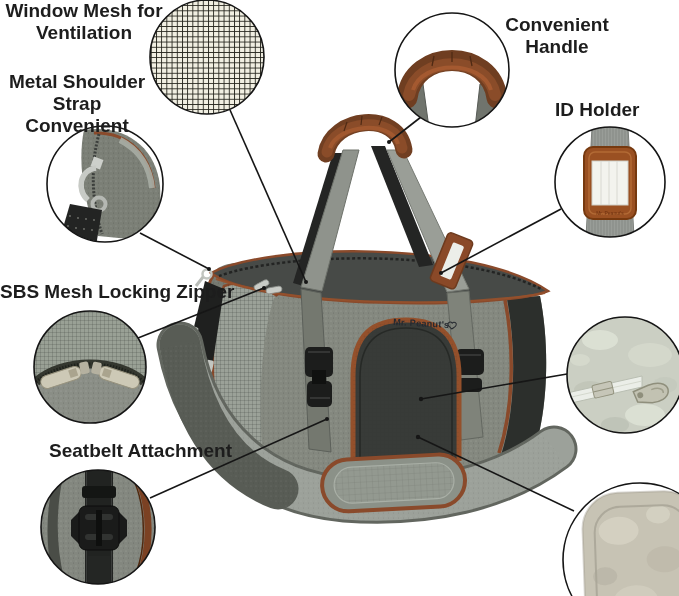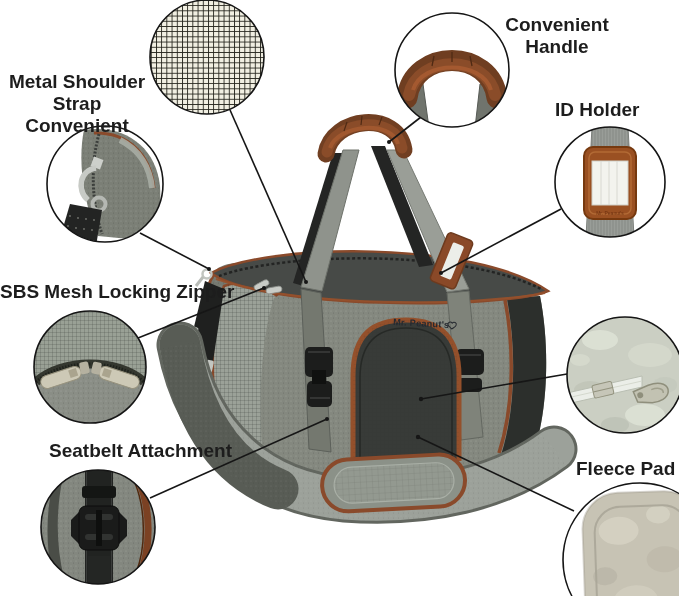--- a/index.html
+++ b/index.html
@@ -327,20 +327,20 @@
         <ellipse cx="635" cy="600" rx="22" ry="15" fill="#d2cebf" opacity="0.8"></ellipse>
         <ellipse cx="605" cy="575" rx="12" ry="9" fill="#b2ae9f" opacity="0.5"></ellipse>
         <ellipse cx="660" cy="515" rx="12" ry="9" fill="#d9d5c6" opacity="0.7"></ellipse>
         <rect x="596" y="506" width="94" height="146" rx="26" fill="none" stroke="#a8a496" stroke-width="2" opacity="0.85"></rect>
       </g>
     </g>
     <circle cx="640" cy="560" r="77" fill="none" stroke="#151515" stroke-width="1.6"></circle>
   </g>
 </svg>
 
+  <div class="label center" id="l-mesh">Window Mesh for Ventilation</div>
   <div class="label center" id="l-connector">Metal Shoulder Strap Convenient</div>
   <div class="label nowrap" id="l-zipper">SBS Mesh Locking Zipper</div>
   <div class="label nowrap" id="l-seatbelt">Seatbelt Attachment</div>
   <div class="label nowrap" id="l-id">ID Holder</div>
   <div class="label center" id="l-handle">Convenient Handle</div>
-  <div class="label nowrap" id="l-fleece">Fleece Pad</div>
 
 </div>
 
 </body></html>

